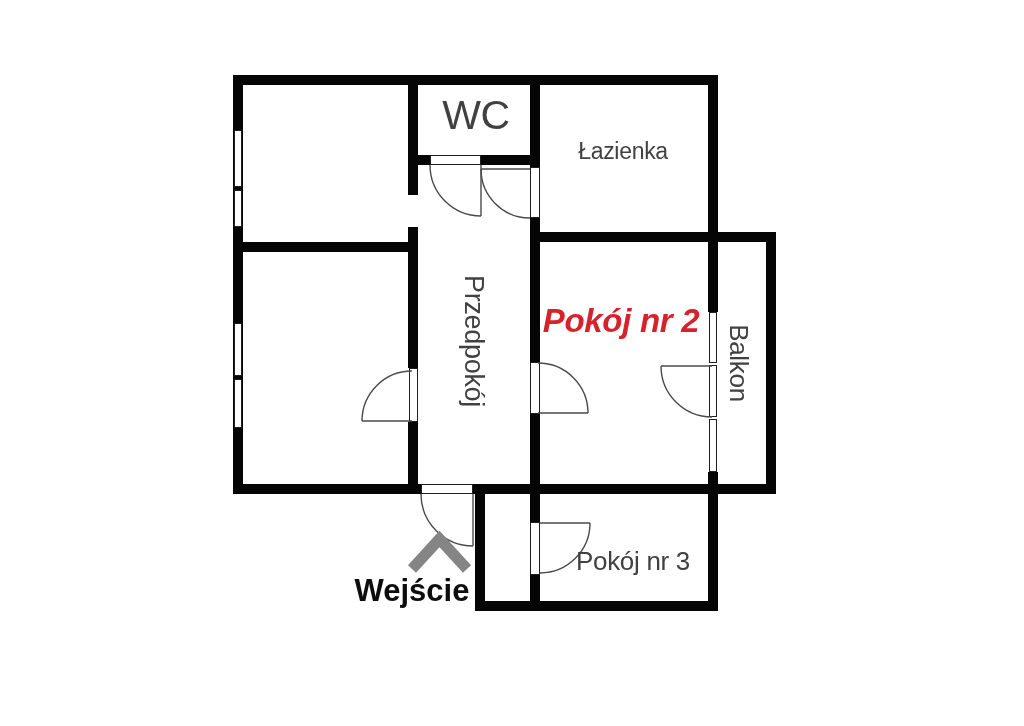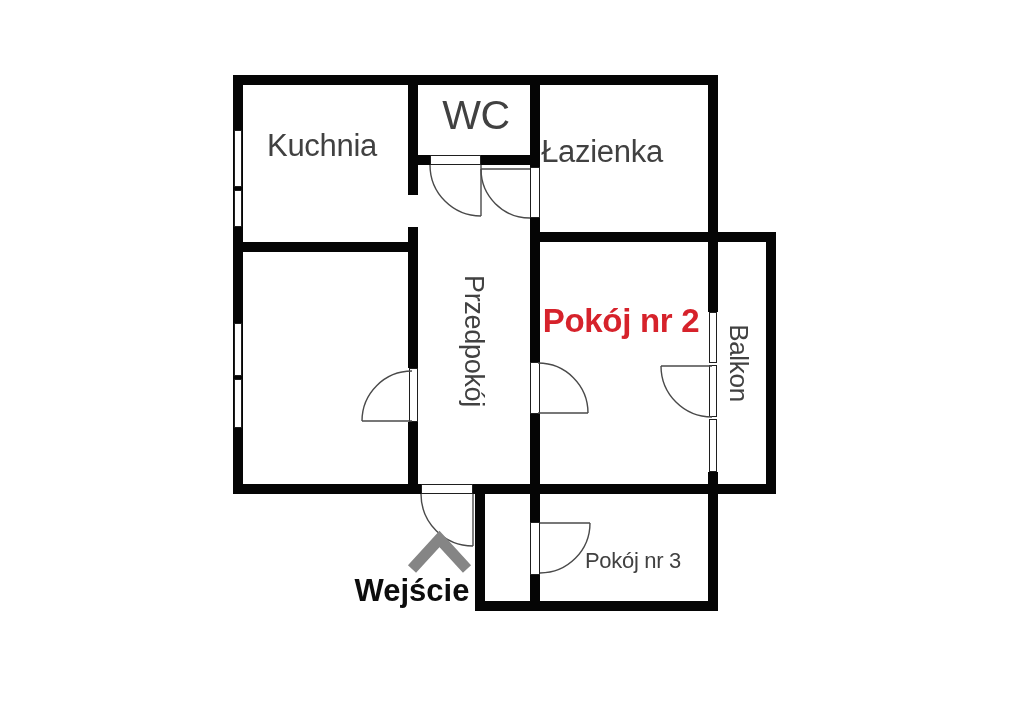--- a/index.html
+++ b/index.html
@@ -22,21 +22,21 @@
     position:absolute;background:#ffffff;
     border:1px solid var(--leaf-border);
     box-sizing:border-box;
   }
   .label{
     position:absolute;transform:translate(-50%,-50%);
     color:var(--label);white-space:nowrap;line-height:1;
     letter-spacing:-0.3px;
   }
   .label.vertical{transform:translate(-50%,-50%) rotate(90deg);}
-  .label.accent{color:var(--accent-red);font-weight:700;}
+  .label.accent{color:var(--accent-red);font-weight:700;font-style:italic;}
   .label.entrance{color:#0d0d0d;font-weight:700;letter-spacing:0;}
   #door-svg{position:absolute;left:0;top:0;width:1024px;height:726px;}
   #door-svg path{fill:none;stroke:var(--door-arc);stroke-width:1.4;}
   #door-svg polyline.chevron{fill:none;stroke:var(--arrow-gray);stroke-width:11;stroke-linejoin:miter;stroke-linecap:butt;}
 </style>
 </head>
 <body>
 
 <div id="canvas">
 
@@ -88,22 +88,21 @@
     <path d="M 538 413 L 588 413"></path>
     <path d="M 712 417 A 51 51 0 0 1 661 366"></path>
     <path d="M 661 366 L 712 366"></path>
     <path d="M 421 494 A 52 52 0 0 0 473 546"></path>
     <path d="M 473 494 L 473 546"></path>
     <path d="M 540 573 A 50 50 0 0 0 590 523"></path>
     <path d="M 540 523 L 590 523"></path>
     <polyline class="chevron" points="412,569 439.5,539 467,569"></polyline>
   </svg>
 
-  <div class="label" style="left:322px;top:145px;font-size:31px">Kuchnia</div>
   <div class="label" style="left:476px;top:115px;font-size:41px">WC</div>
-  <div class="label" style="left:602px;top:151px;font-size:31px">Łazienka</div>
+  <div class="label" style="left:623px;top:151px;font-size:23px">Łazienka</div>
   <div class="label vertical" style="left:473px;top:341px;font-size:27px">Przedpokój</div>
   <div class="label accent" style="left:621px;top:320px;font-size:33px">Pokój nr 2</div>
   <div class="label vertical" style="left:739px;top:363px;font-size:26px">Balkon</div>
-  <div class="label" style="left:633px;top:561px;font-size:22px">Pokój nr 3</div>
+  <div class="label" style="left:633px;top:561px;font-size:26px">Pokój nr 3</div>
   <div class="label entrance" style="left:412px;top:590px;font-size:31px">Wejście</div>
 
 </div>
 
 </body></html>

